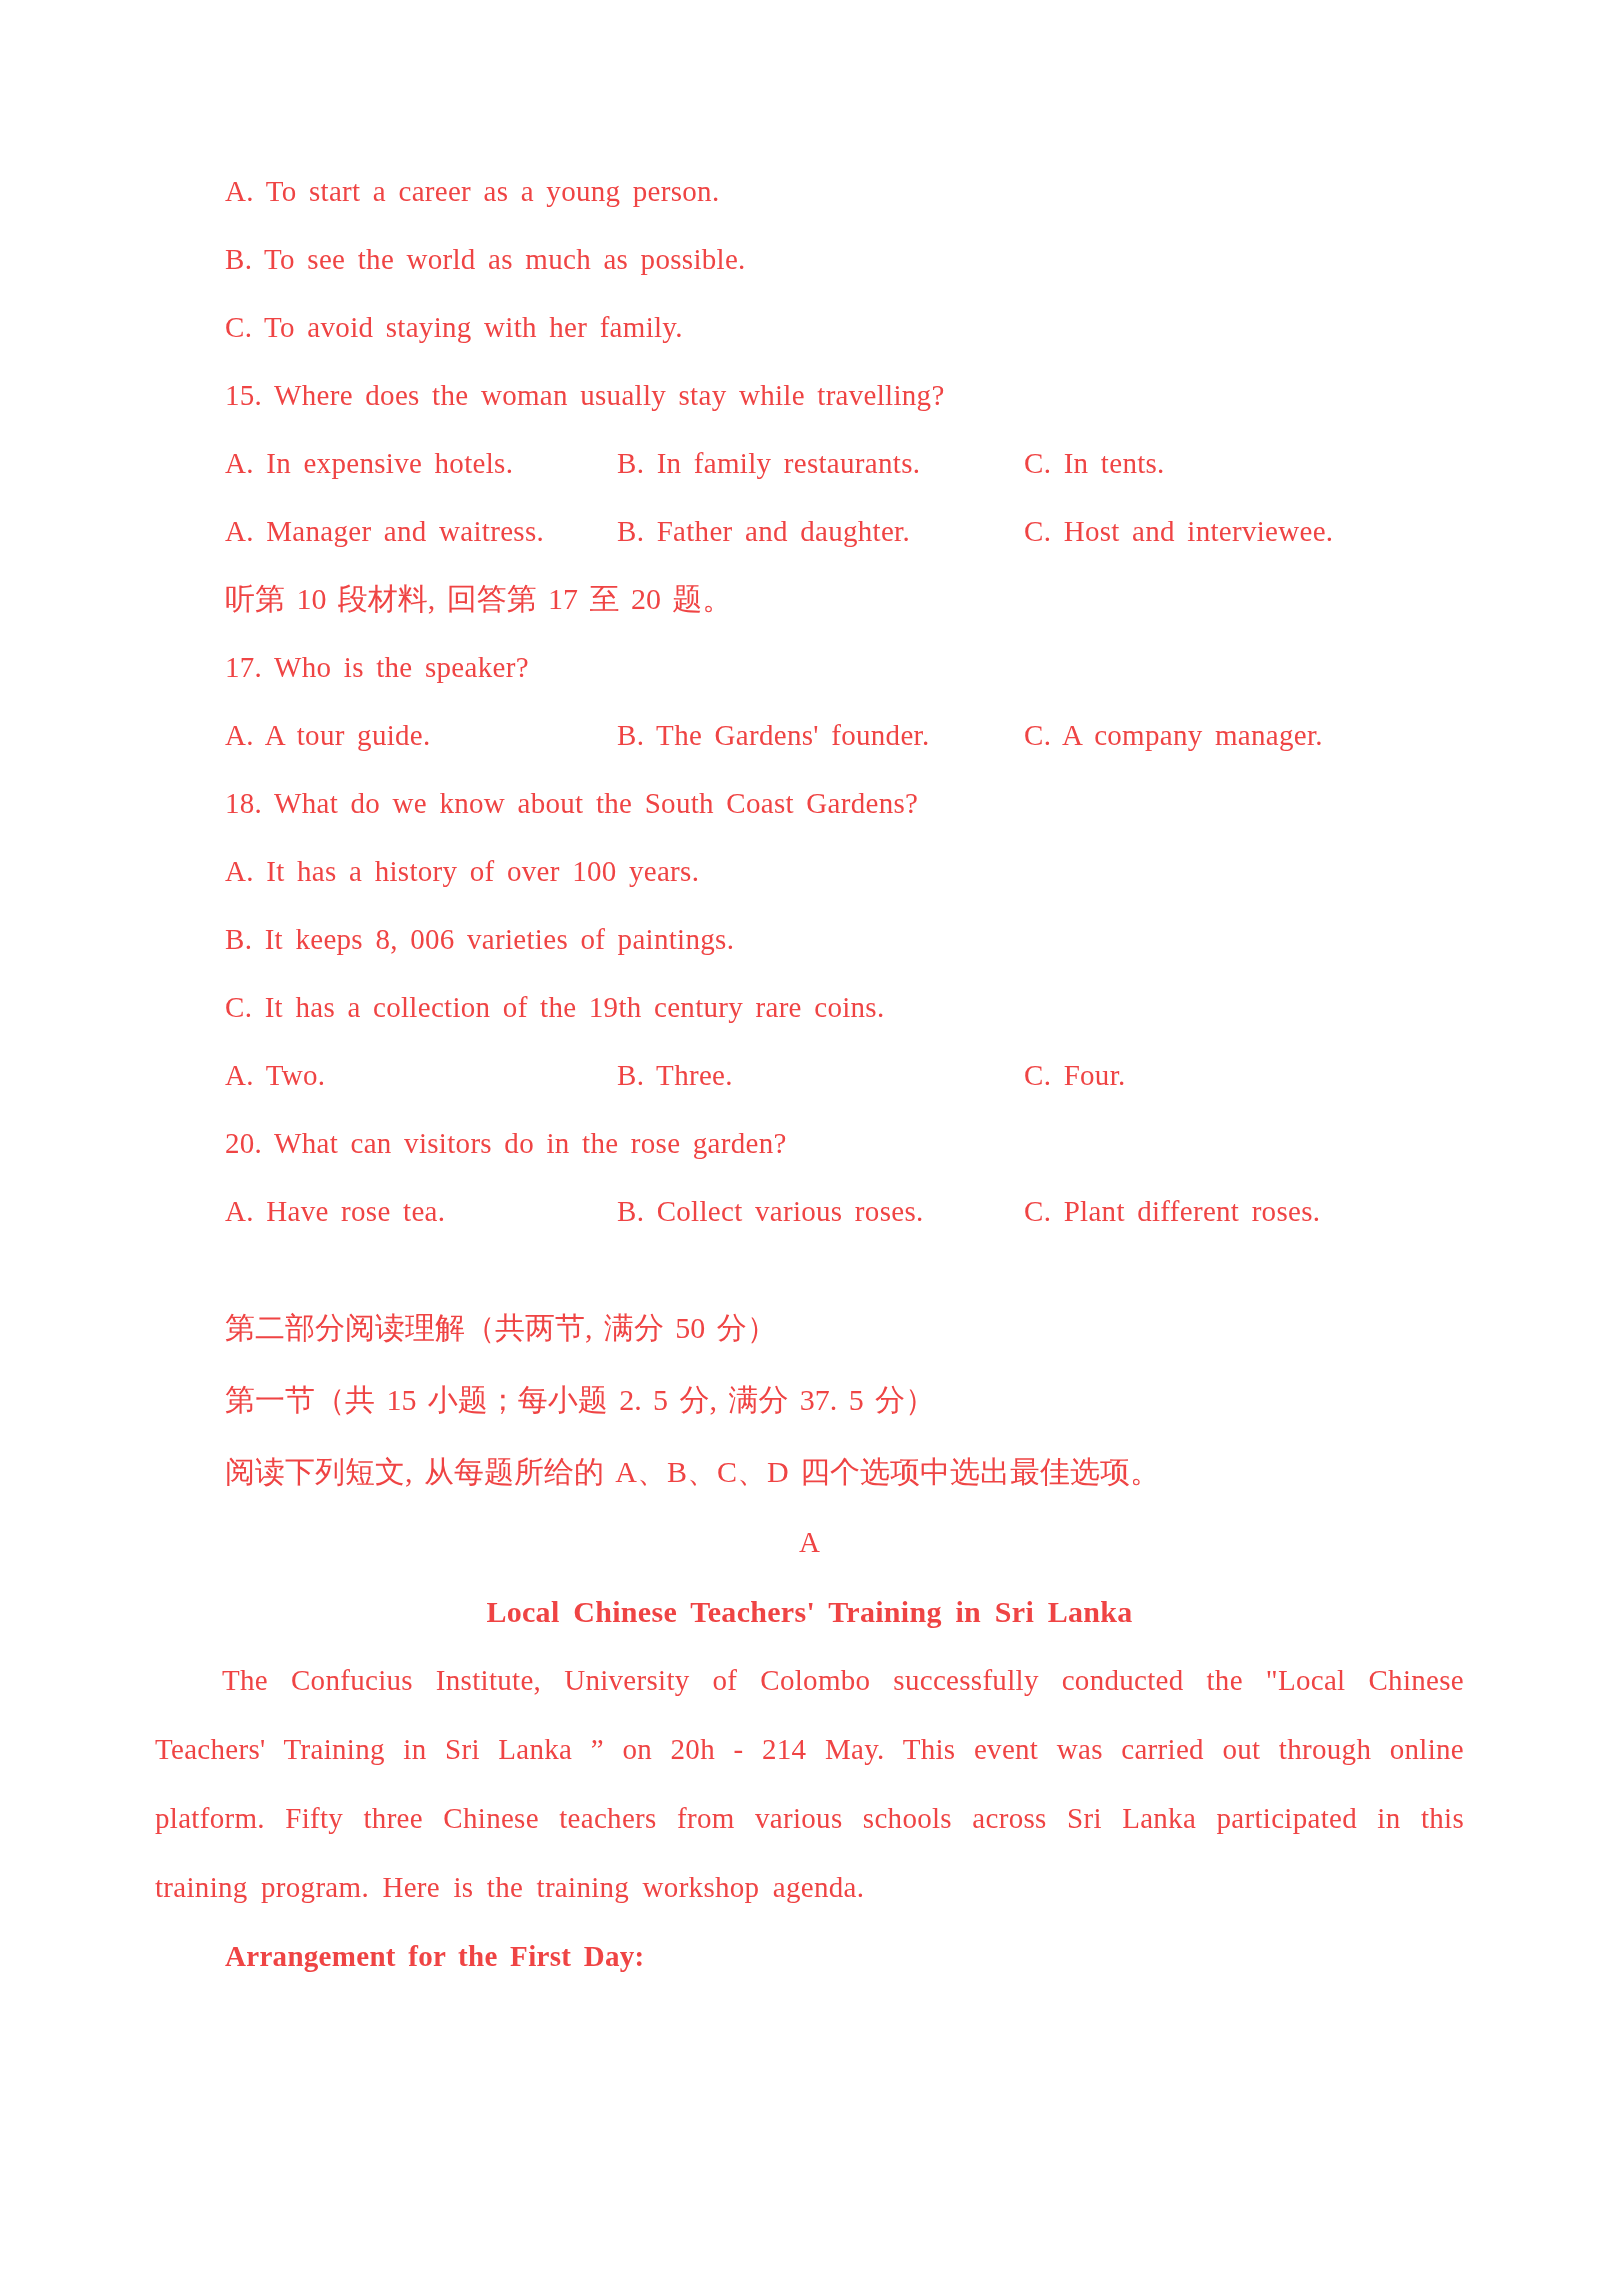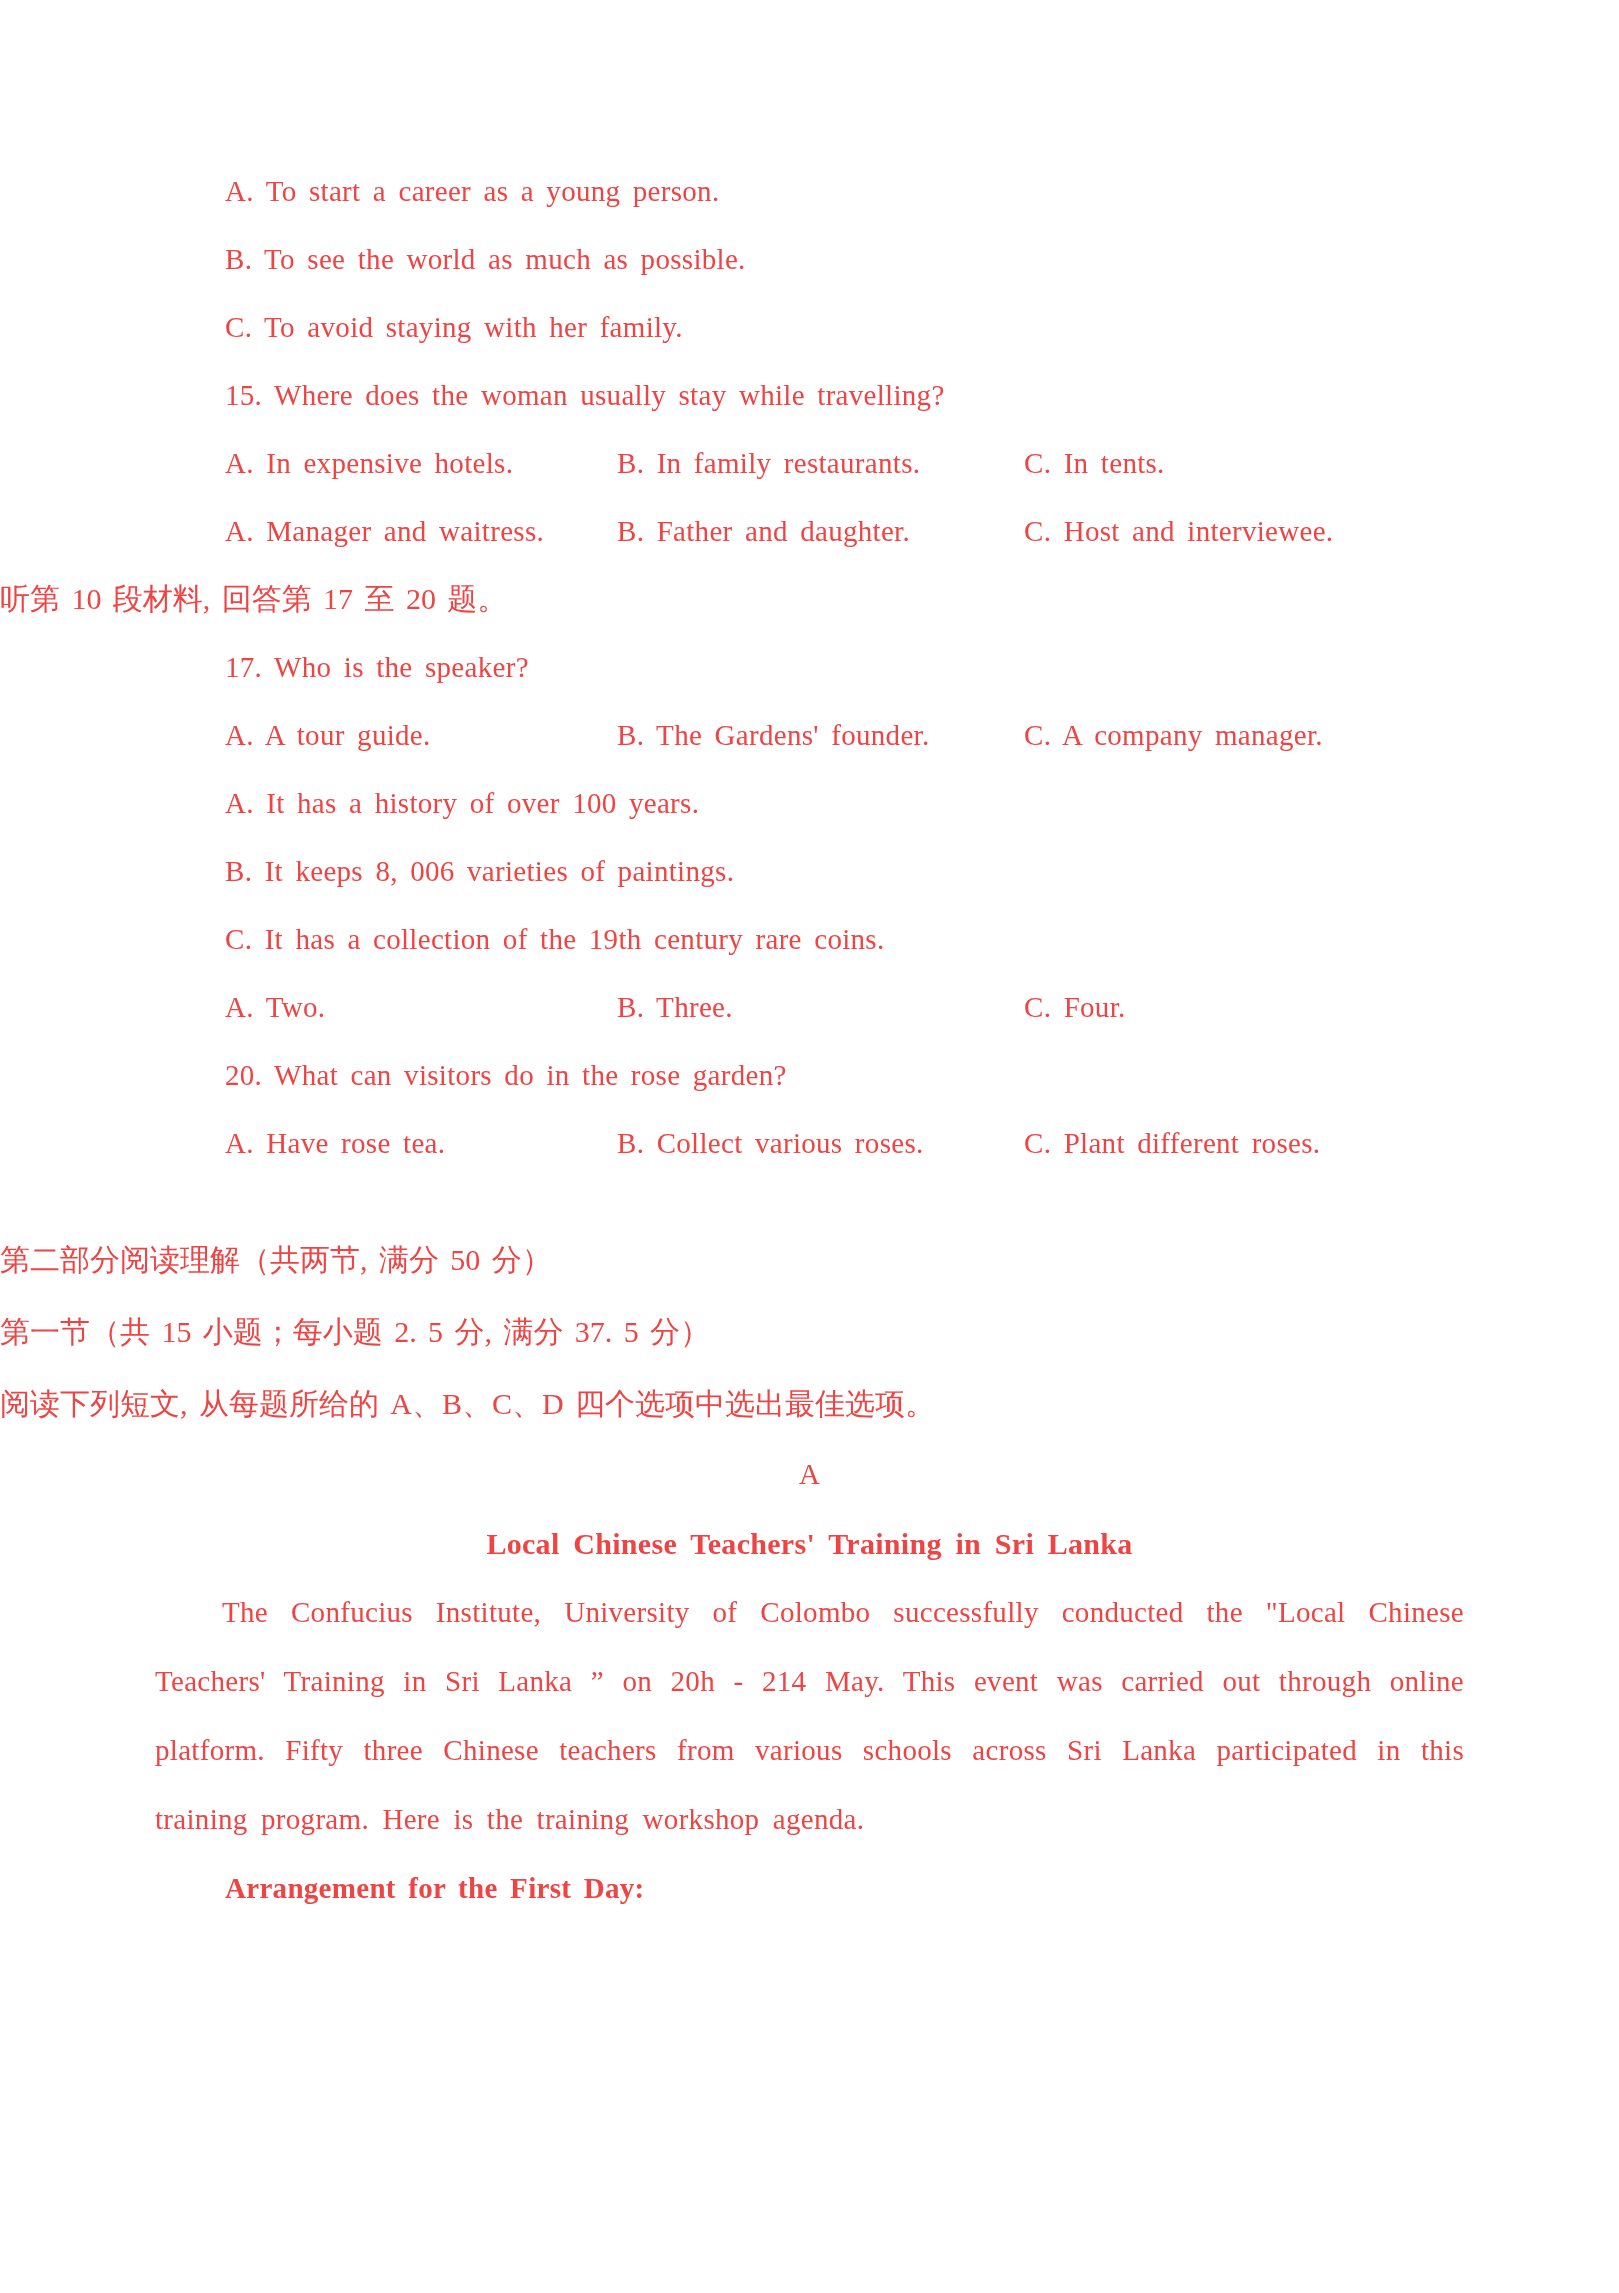--- a/index.html
+++ b/index.html
@@ -30,20 +30,21 @@
     word-spacing: 4.9px;
     letter-spacing: 0.3px;
   }
   .row .ca { width: 392px; }
   .row .cb { width: 407px; }
   .row .cc { flex: 1; }
   .spacer-1 { height: 47px; }
   .cn {
     font-size: 30px;
     line-height: 72px;
+    margin-left: 225px;
     margin-right: 137px;
     word-spacing: 3.9px;
     white-space: nowrap;
   }
   .center-ln {
     text-align: center;
     line-height: 69px;
     margin: 0 155px;
     letter-spacing: 0.3px;
   }
@@ -91,20 +92,21 @@
 
     <div class="cn" style="line-height:68px">听第 10 段材料, 回答第 17 至 20 题。</div>
 
     <div class="ln">17. Who is the speaker?</div>
     <div class="row">
       <span class="ca">A. A tour guide.</span>
       <span class="cb">B. The Gardens' founder.</span>
       <span class="cc">C. A company manager.</span>
     </div>
 
+    <div class="ln">18. What do we know about the South Coast Gardens?</div>
     <div class="ln">A. It has a history of over 100 years.</div>
     <div class="ln">B. It keeps 8, 006 varieties of paintings.</div>
     <div class="ln">C. It has a collection of the 19th century rare coins.</div>
 
     <div class="row">
       <span class="ca">A. Two.</span>
       <span class="cb">B. Three.</span>
       <span class="cc">C. Four.</span>
     </div>
 

